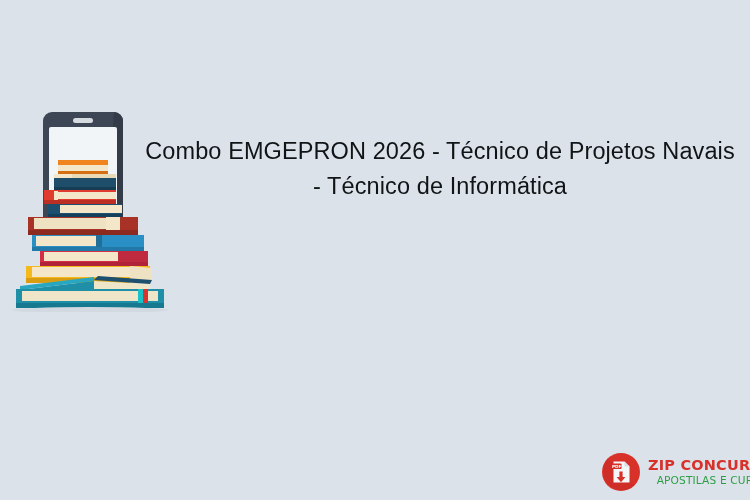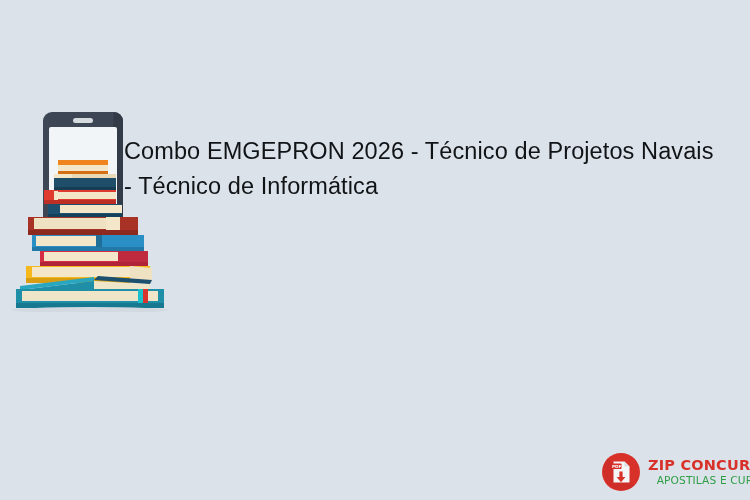--- a/index.html
+++ b/index.html
@@ -26,23 +26,24 @@
     left: 10px;
     top: 112px;
     width: 165px;
     height: 200px;
   }
   #illustration svg { display: block; }
 
   
   #title-block {
     position: absolute;
-    left: 124px;
+    left: 140px;
     top: 134px;
     width: 600px;
+    text-align: center;
   }
   #title-text {
     margin: 0;
     font-family: "Liberation Sans", sans-serif;
     font-size: 23.5px;
     font-weight: 400;
     line-height: 35px;
     color: #111417;
     letter-spacing: 0.1px;
     white-space: pre-line;

